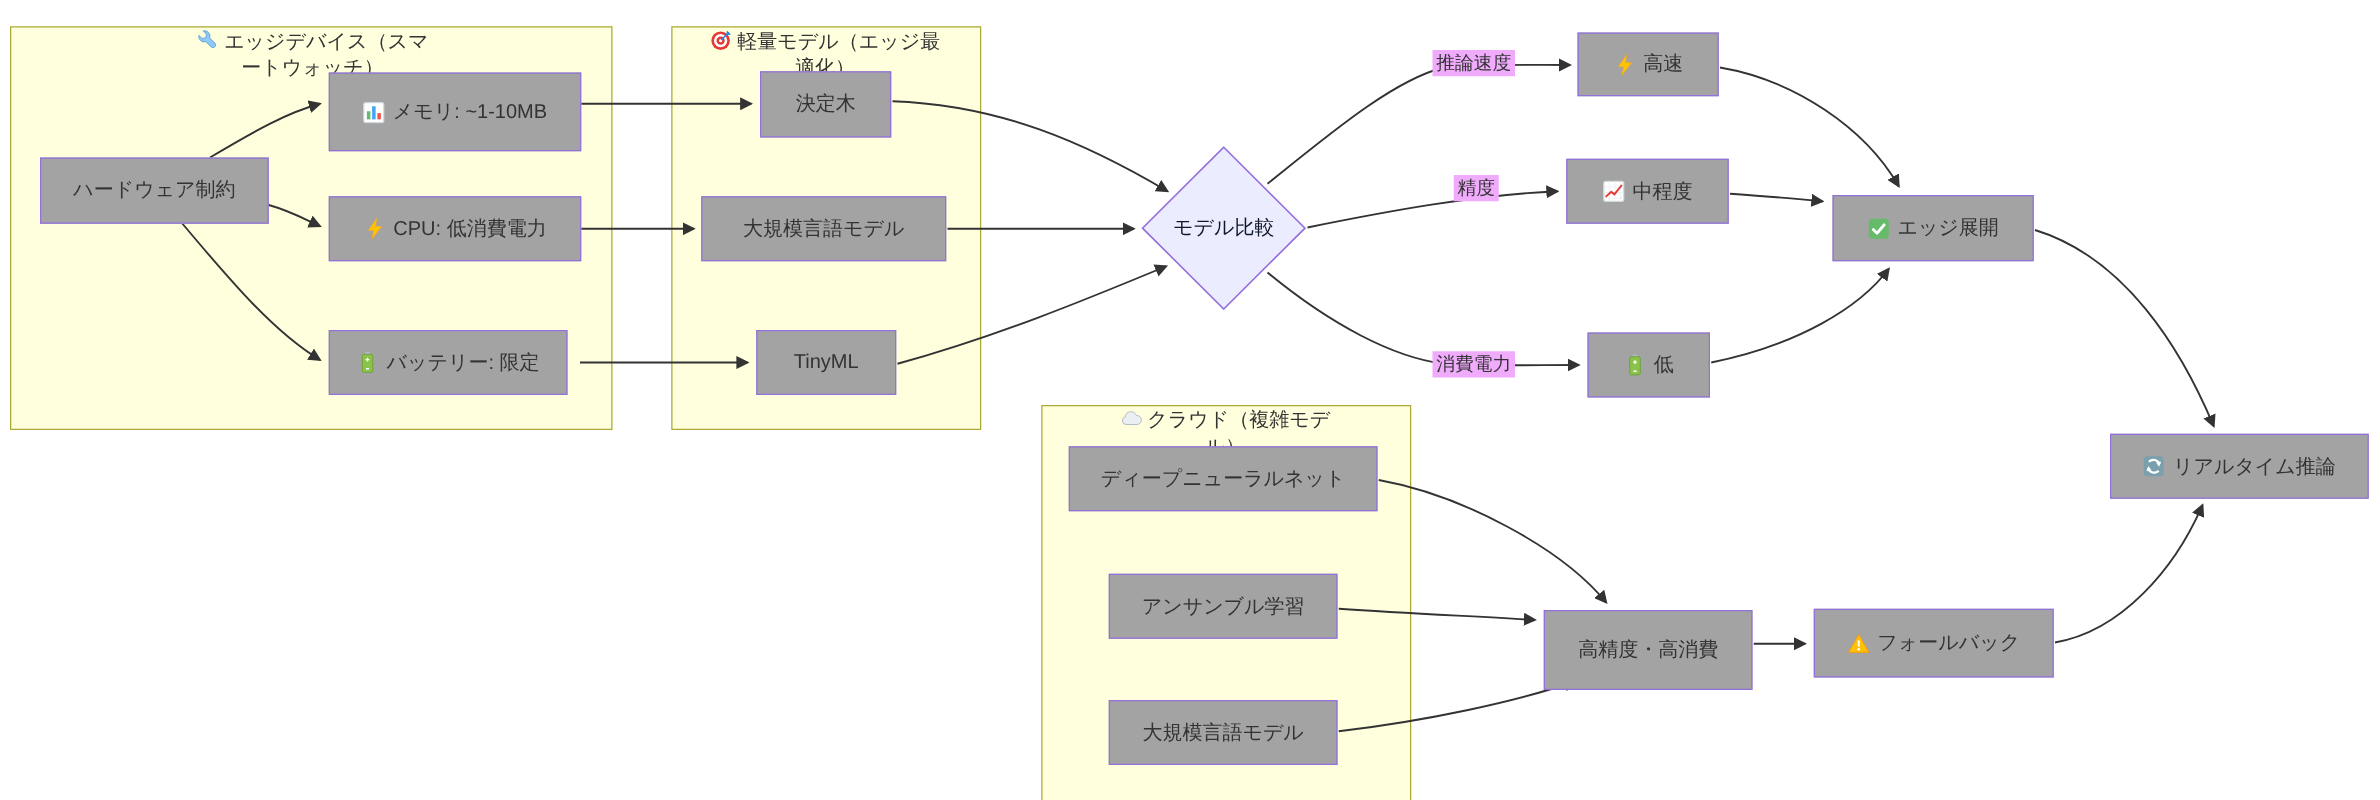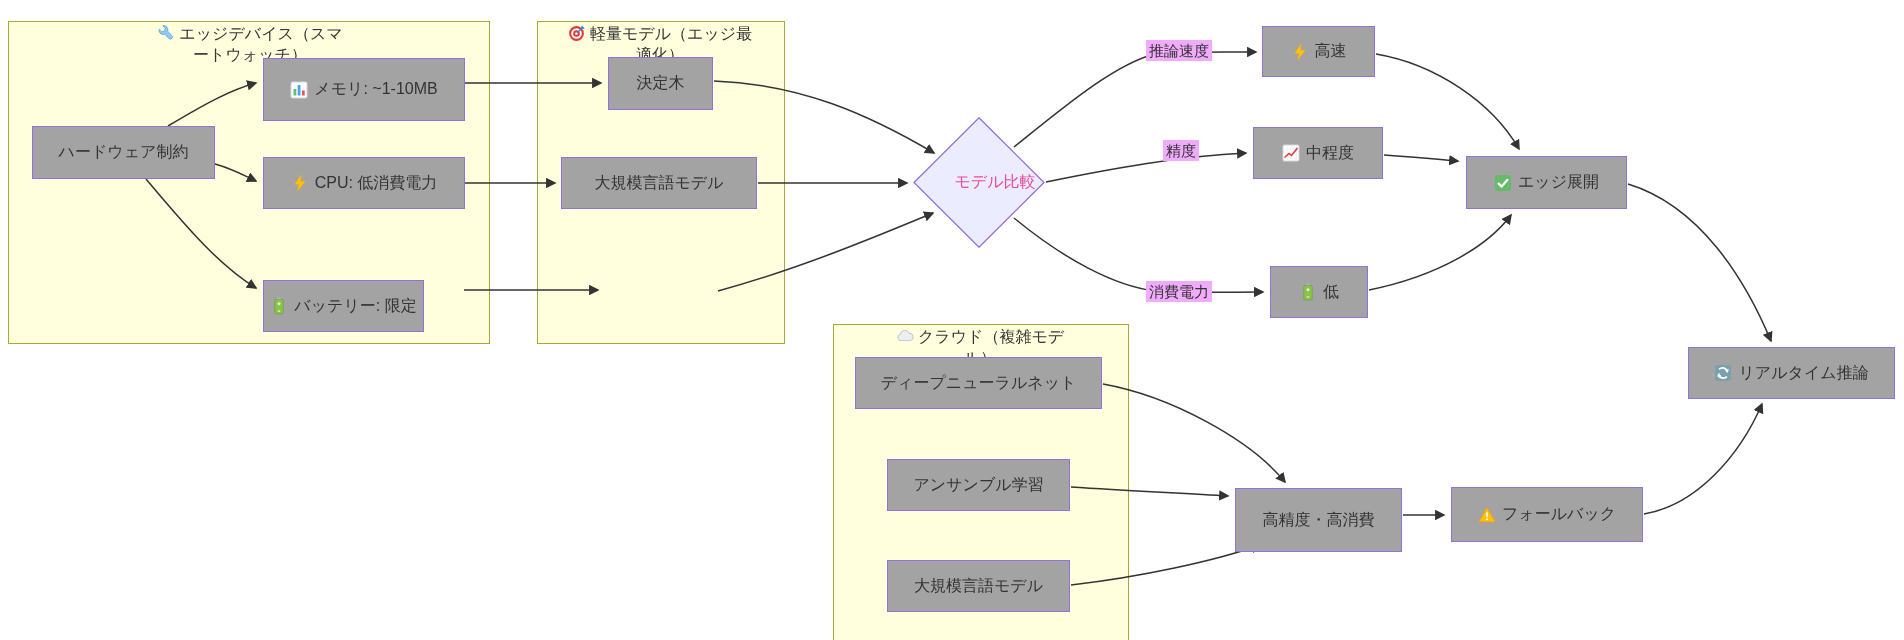--- a/index.html
+++ b/index.html
@@ -9,22 +9,22 @@
   .sg-title{position:absolute;z-index:1;font-size:16px;line-height:21px;text-align:center;
     color:#333;line-break:anywhere;word-break:break-all;}
   .sg-title .icon{vertical-align:-3px;margin-right:4px;}
   svg.edges{position:absolute;left:0;top:0;z-index:2;}
   .elabel{position:absolute;z-index:3;background:#f0abfc;font-size:15px;line-height:19px;
     padding:1px 3px;color:#333;white-space:nowrap;}
   .node{position:absolute;z-index:4;background:#a3a3a3;border:1.3px solid #9370DB;
     display:flex;align-items:center;justify-content:center;gap:6px;font-size:16px;
     color:#333;white-space:nowrap;box-sizing:border-box;}
   .diamond{position:absolute;z-index:4;}
-  .diamond .dlabel{position:absolute;left:16px;top:0;width:100%;height:100%;display:flex;
-    align-items:center;justify-content:center;font-size:16px;color:#ec4899;white-space:nowrap;}
+  .diamond .dlabel{position:absolute;left:0;top:0;width:100%;height:100%;display:flex;
+    align-items:center;justify-content:center;font-size:16px;color:#0f172a;white-space:nowrap;}
   .icon{display:inline-block;flex:0 0 auto;}
 </style>
 </head>
 <body>
 
 <div id="canvas">
 
   <div class="subgraph" style="left:8px;top:7px;width:480px;height:321px"></div>
   <div class="subgraph" style="left:537px;top:7px;width:246px;height:321px"></div>
   <div class="subgraph" style="left:833px;top:310px;width:294px;height:322px"></div>
@@ -99,37 +99,40 @@
     <span>メモリ: ~1-10MB</span>
   </div>
 
   <div class="node" style="left:263px;top:143px;width:202px;height:52px">
     <svg class="icon" width="18" height="18" viewBox="0 0 18 18">
       <polygon points="10.2,0.8 3.8,10.3 7.9,10.3 6.6,17.2 14.2,7.2 9.5,7.2" fill="#FFC400" stroke="#F9A825" stroke-width="0.6"></polygon>
     </svg>
     <span>CPU: 低消費電力</span>
   </div>
 
-  <div class="node" style="left:263px;top:266px;width:161px;height:52px">
+  <div class="node" style="left:263px;top:250px;width:191px;height:52px">
     <svg class="icon" width="18" height="18" viewBox="0 0 18 18">
       <rect x="7" y="0.8" width="4" height="2.2" rx="0.6" fill="#B0BEC5"></rect>
       <rect x="4.8" y="2.4" width="8.4" height="14.5" rx="1.4" fill="#8BC34A" stroke="#689F38" stroke-width="0.7"></rect>
       <path d="M9,5.2 v3 M7.5,6.7 h3 M7.8,14 h2.4" stroke="#fff" stroke-width="1.1"></path>
     </svg>
     <span>バッテリー: 限定</span>
   </div>
 
   <div class="node" style="left:608px;top:43px;width:105px;height:53px">
     <span>決定木</span>
   </div>
 
   <div class="node" style="left:561px;top:143px;width:196px;height:52px">
     <span>大規模言語モデル</span>
   </div>
 
+  <div class="node" style="left:605px;top:250px;width:112px;height:52px">
+    <span>TinyML</span>
+  </div>
 
   <div class="diamond" style="left:913px;top:103px;width:132px;height:131px">
     <svg width="132" height="131" viewBox="0 0 132 131">
       <polygon points="66,0.8 131,65.5 66,130.2 1,65.5" fill="#ECECFF" stroke="#9370DB" stroke-width="1.3"></polygon>
     </svg>
     <span class="dlabel">モデル比較</span>
   </div>
 
   <div class="node" style="left:1262px;top:12px;width:113px;height:51px">
     <svg class="icon" width="18" height="18" viewBox="0 0 18 18">

